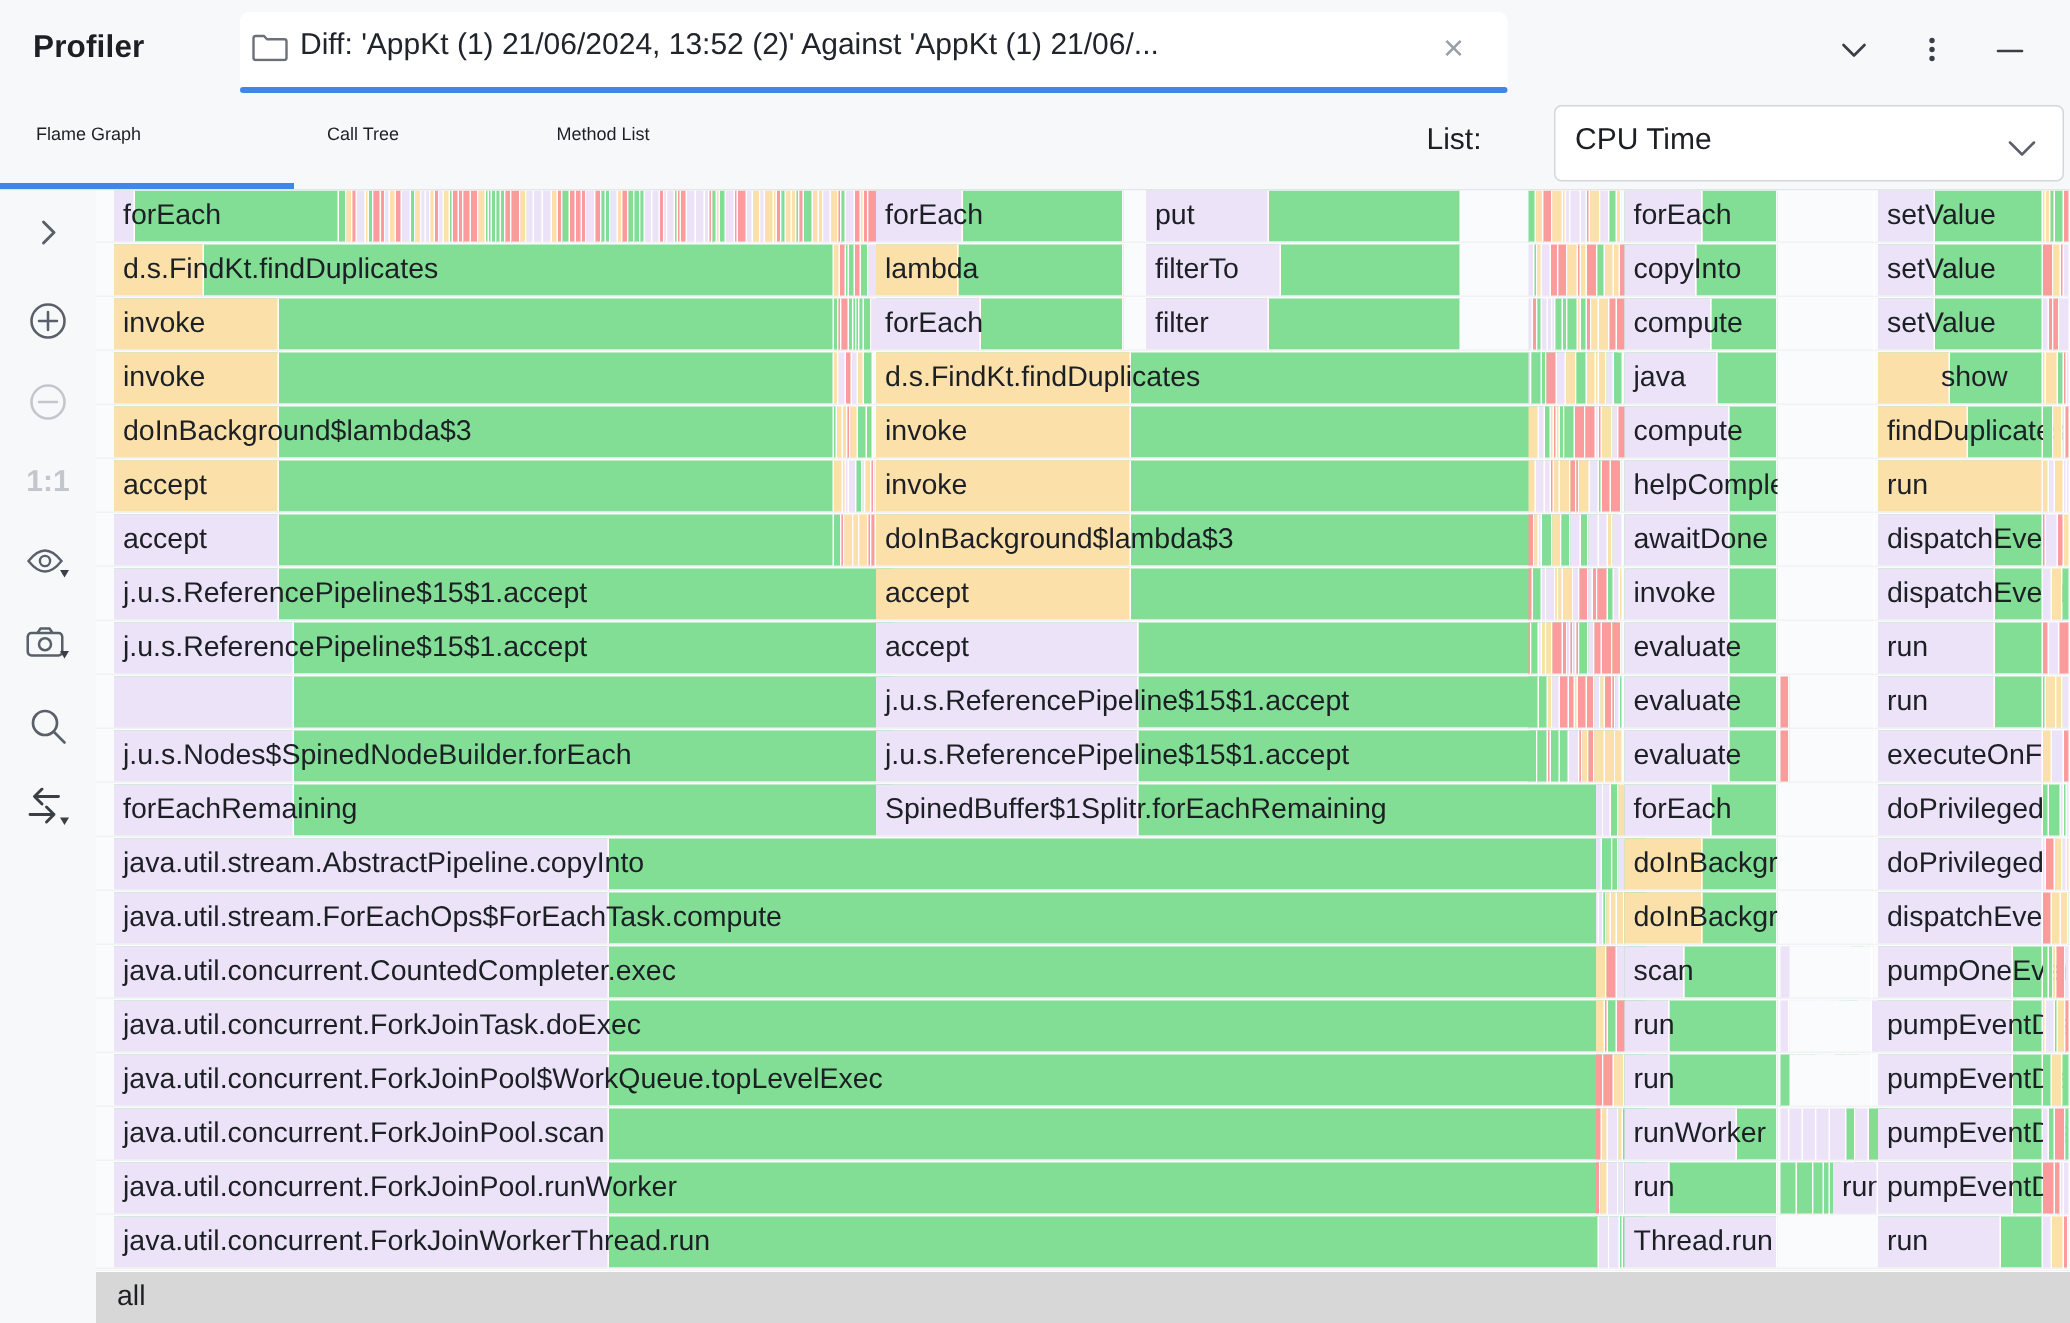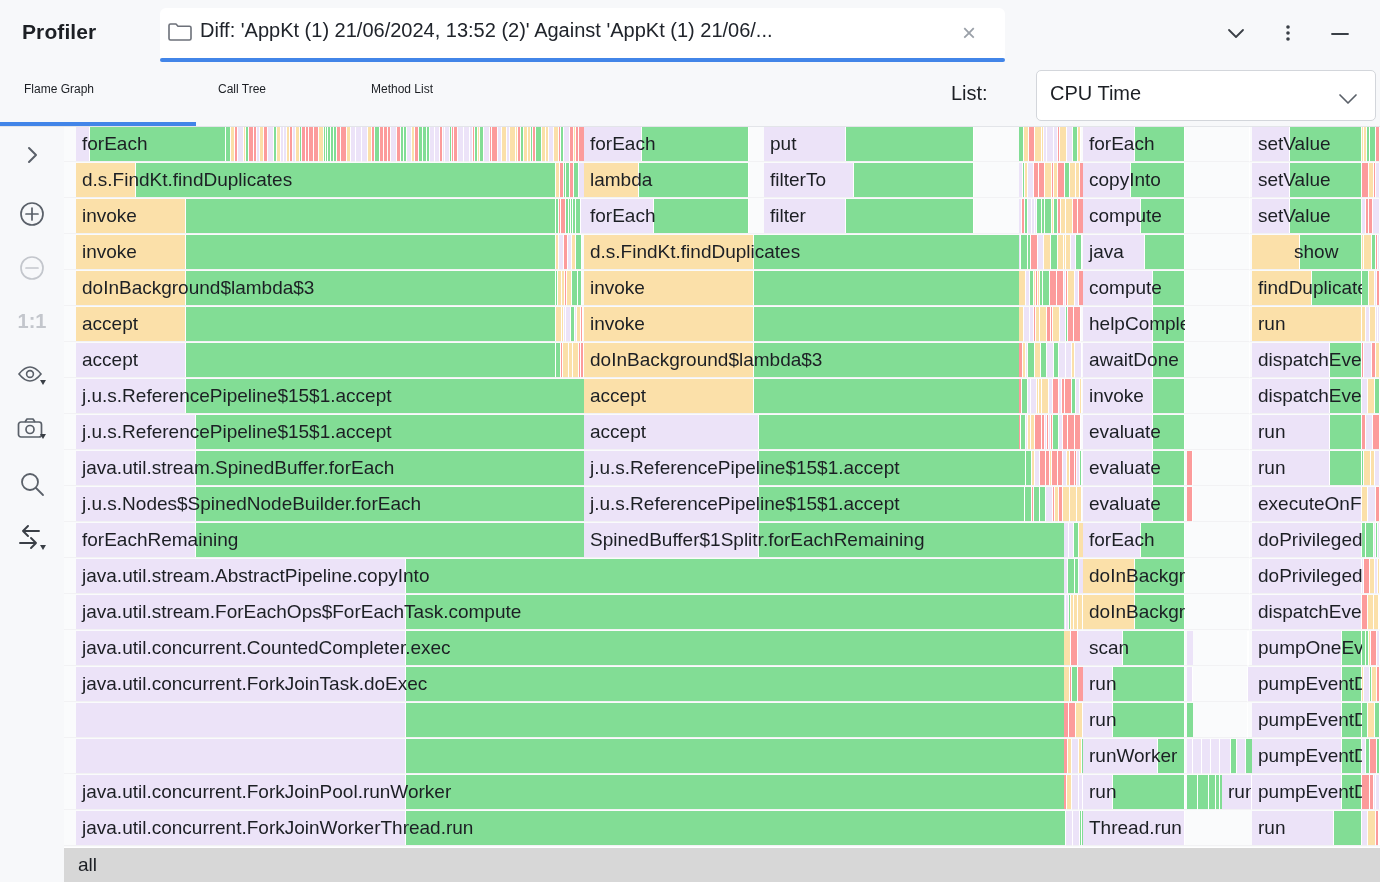--- a/index.html
+++ b/index.html
@@ -275,20 +275,23 @@
         </div>
         <div class="fr" style="left: 1298px; width: 8px; background: rgb(252, 155, 155);"></div>
         <div class="fr" style="left: 1306px; width: 4px; background: rgb(252, 155, 155);"></div>
         <div class="fr" style="left: 1310px; width: 2px; background: rgb(236, 227, 248);"></div>
         <div class="fr" style="left: 1312px; width: 4px; background: rgb(236, 227, 248);"></div>
       </div>
       <div class="row" style="top: 612px;">
         <div class="fr" style="left: 0px; width: 1316px; background: rgb(250, 251, 252);"></div>
         <div class="fr" style="left: 12px; width: 1022px; background: rgb(130, 221, 149);"></div>
         <div class="fr" style="left: 12px; width: 330px; background: rgb(236, 227, 248);"></div>
+        <div class="fr" style="left: 12px; width: 1022px; background: transparent; border-right: none;">
+          <span>java.util.concurrent.ForkJoinPool.scan</span>
+        </div>
         <div class="fr" style="left: 1000px; width: 4px; background: rgb(252, 155, 155);"></div>
         <div class="fr" style="left: 1004px; width: 4px; background: rgb(251, 224, 169);"></div>
         <div class="fr" style="left: 1008px; width: 7px; background: rgb(236, 227, 248);"></div>
         <div class="fr" style="left: 1015px; width: 3px; background: rgb(251, 224, 169);"></div>
         <div class="fr" style="left: 1019px; width: 102px; background: rgb(130, 221, 149);"></div>
         <div class="fr" style="left: 1019px; width: 75px; background: rgb(236, 227, 248);"></div>
         <div class="fr" style="left: 1019px; width: 102px; background: transparent; border-right: none; text-decoration: underline;">
           <span>runWorker</span>
         </div>
         <div class="fr" style="left: 1123px; width: 6px; background: rgb(236, 227, 248);"></div>
@@ -306,20 +309,23 @@
         </div>
         <div class="fr" style="left: 1298px; width: 4px; background: rgb(236, 227, 248);"></div>
         <div class="fr" style="left: 1302px; width: 4px; background: rgb(130, 221, 149);"></div>
         <div class="fr" style="left: 1306px; width: 7px; background: rgb(252, 155, 155);"></div>
         <div class="fr" style="left: 1313px; width: 3px; background: rgb(130, 221, 149);"></div>
       </div>
       <div class="row" style="top: 576px;">
         <div class="fr" style="left: 0px; width: 1316px; background: rgb(250, 251, 252);"></div>
         <div class="fr" style="left: 12px; width: 1022px; background: rgb(130, 221, 149);"></div>
         <div class="fr" style="left: 12px; width: 330px; background: rgb(236, 227, 248);"></div>
+        <div class="fr" style="left: 12px; width: 1022px; background: transparent; border-right: none;">
+          <span>java.util.concurrent.ForkJoinPool$WorkQueue.topLevelExec</span>
+        </div>
         <div class="fr" style="left: 1000px; width: 5px; background: rgb(252, 155, 155);"></div>
         <div class="fr" style="left: 1005px; width: 7px; background: rgb(252, 155, 155);"></div>
         <div class="fr" style="left: 1012px; width: 7px; background: rgb(251, 224, 169);"></div>
         <div class="fr" style="left: 1019px; width: 102px; background: rgb(130, 221, 149);"></div>
         <div class="fr" style="left: 1019px; width: 30px; background: rgb(236, 227, 248);"></div>
         <div class="fr" style="left: 1019px; width: 102px; background: transparent; border-right: none;">
           <span>run</span>
         </div>
         <div class="fr" style="left: 1123px; width: 11px; background: rgb(130, 221, 149);"></div>
         <div class="fr" style="left: 1134px; width: 8px; background: rgb(130, 221, 149);"></div>
@@ -536,23 +542,20 @@
           <span>executeOnFXThread</span>
         </div>
         <div class="fr" style="left: 1298px; width: 6px; background: rgb(251, 224, 169);"></div>
         <div class="fr" style="left: 1304px; width: 8px; background: rgb(236, 227, 248);"></div>
         <div class="fr" style="left: 1312px; width: 4px; background: rgb(252, 155, 155);"></div>
       </div>
       <div class="row" style="top: 324px;">
         <div class="fr" style="left: 0px; width: 1316px; background: rgb(250, 251, 252);"></div>
         <div class="fr" style="left: 12px; width: 520px; background: rgb(130, 221, 149);"></div>
         <div class="fr" style="left: 12px; width: 120px; background: rgb(236, 227, 248);"></div>
-        <div class="fr" style="left: 12px; width: 520px; background: transparent; border-right: none;">
-          <span>java.util.stream.SpinedBuffer.forEach</span>
-        </div>
         <div class="fr" style="left: 520px; width: 495px; background: rgb(130, 221, 149);"></div>
         <div class="fr" style="left: 520px; width: 175px; background: rgb(236, 227, 248);"></div>
         <div class="fr" style="left: 520px; width: 495px; background: transparent; border-right: none;">
           <span>j.u.s.ReferencePipeline$15$1.accept</span>
         </div>
         <div class="fr" style="left: 955px; width: 7px; background: rgb(130, 221, 149);"></div>
         <div class="fr" style="left: 962px; width: 6px; background: rgb(130, 221, 149);"></div>
         <div class="fr" style="left: 968px; width: 3px; background: rgb(251, 224, 169);"></div>
         <div class="fr" style="left: 971px; width: 5px; background: rgb(236, 227, 248);"></div>
         <div class="fr" style="left: 976px; width: 6px; background: rgb(252, 155, 155);"></div>

